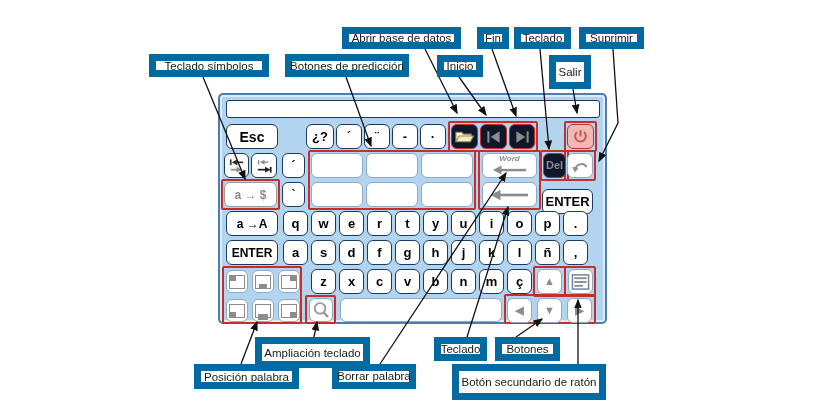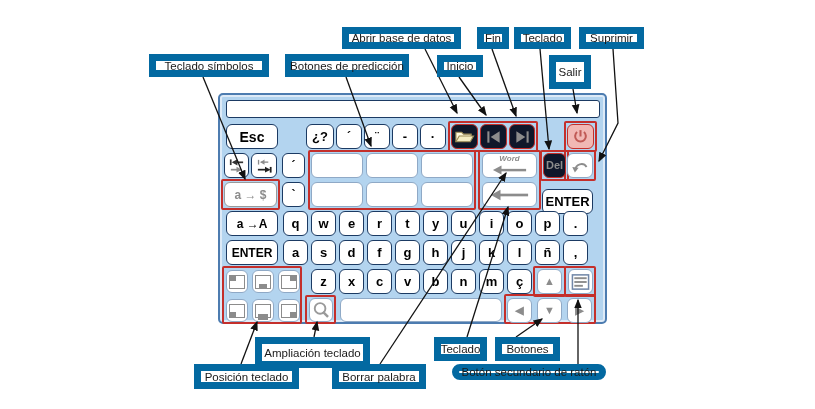--- a/index.html
+++ b/index.html
@@ -81,26 +81,26 @@
 <div class="callout" style="left:255px;top:337px;width:115px;height:31px;">
     <span>Ampliación teclado</span>
   </div>
 <div class="callout" style="left:434px;top:337px;width:53px;height:24px;">
     <span>Teclado</span>
   </div>
 <div class="callout" style="left:495px;top:337px;width:65px;height:24px;">
     <span>Botones</span>
   </div>
 <div class="callout" style="left:194px;top:364px;width:105px;height:25px;">
-    <span>Posición teclado</span>
-  </div>
-<div class="callout" style="left:332px;top:364px;width:94px;height:25px;">
+    <span>Posición palabra</span>
+  </div>
+<div class="callout" style="left:332px;top:364px;width:84px;height:25px;align-items:flex-end;">
     <span>Borrar palabra</span>
   </div>
-<div class="callout" style="left:452px;top:364px;width:154px;height:16px;border-radius:9px;">
+<div class="callout" style="left:452px;top:364px;width:154px;height:36px;">
     <span>Botón secundario de ratón</span>
   </div>
 
 <div id="keyboard">
   <div id="display"></div>
 <div class="red-group" style="left: 228px; top: 26px; width: 90px; height: 31px;"></div>
     <div class="red-group" style="left: 344px; top: 26px; width: 33px; height: 31px;"></div>
     <div class="red-group" style="left: 88px; top: 55px; width: 168px; height: 60px;"></div>
     <div class="red-group" style="left: 258px; top: 55px; width: 63px; height: 60px;"></div>
     <div class="red-group" style="left: 320px; top: 55px; width: 29px; height: 31px;"></div>

